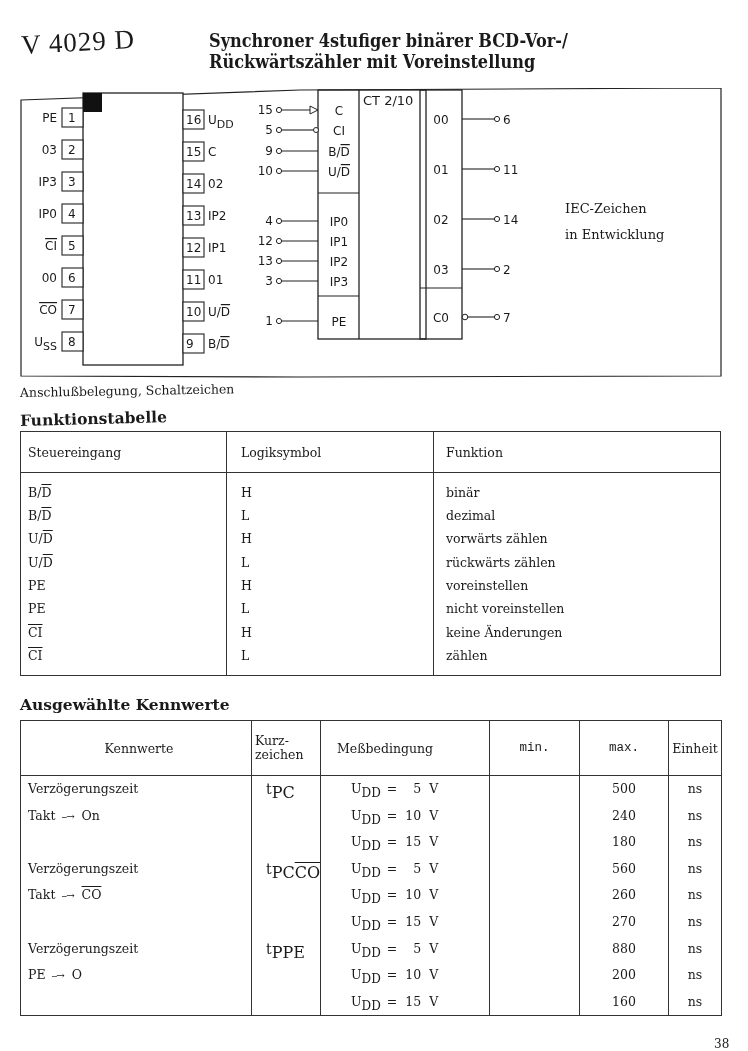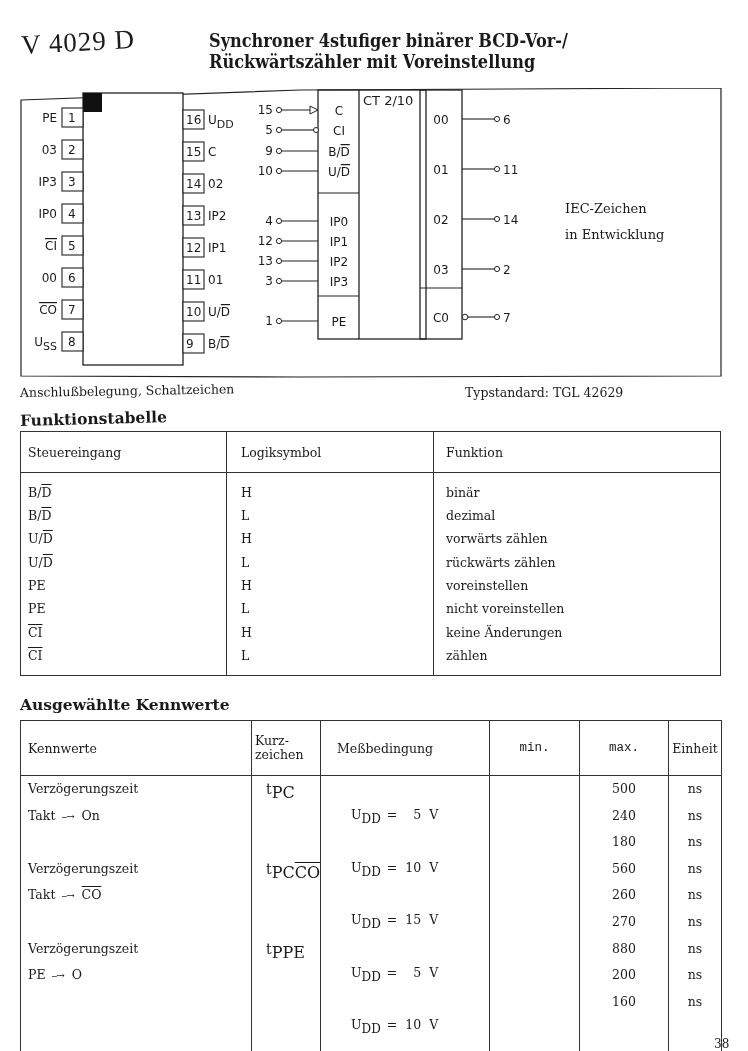--- a/index.html
+++ b/index.html
@@ -37,32 +37,32 @@
   #func-table tr.first td { padding-top: 8px; height: 23px; }
   #func-table tr.last td { padding-bottom: 8px; }
   #func-table { border-top: 1px solid #333; border-bottom: 1px solid #333; }
   #func-table td.c1 { width: 198px; }
   #func-table td.c2, #func-table th.c2 { width: 192px; padding-left: 14px; }
   #func-table td.c3, #func-table th.c3 { padding-left: 12px; }
 
   #kw-table { left: 20px; top: 720px; width: 702px; border-top: 1px solid #333; border-bottom: 1px solid #333; }
   #kw-table th { font-weight: normal; height: 52px; border-bottom: 1px solid #333; border-left: 1px solid #333; border-right: 1px solid #333; }
   #kw-table td { border-left: 1px solid #333; border-right: 1px solid #333; vertical-align: top; padding: 0; }
-  #kw-table th.k1 { text-align: left; padding-left: 7px; width: 222px; }
+  #kw-table th.k1 { text-align: center; padding-left: 7px; width: 222px; }
   #kw-table th.k2 { width: 51px; line-height: 14px; text-align: left; padding-left: 3px; }
   #kw-table th.k3 { width: 151px; text-align: left; padding-left: 16px; }
   #kw-table th.k4 { width: 87px; }
   #kw-table th.k5 { width: 86px; }
   #kw-table th.k6 { text-align: center; }
   .cellstack { padding-top: 17px; padding-bottom: 14px; }
   .line { height: 26.6px; line-height: 26.6px; white-space: nowrap; }
   .kw-name { padding-left: 7px; }
   .kz { padding-left: 14px; font-size: 14px; }
   .kz sub { font-size: 16px; }
-  .cond { padding-left: 30px; margin-top: 26px; }
+  .cond { padding-left: 30px; }
   .cond sub { font-size: 12px; }
   .num { text-align: center; }
 
   #page-number { left: 714px; top: 1037px; font-size: 12px; font-family: "DejaVu Serif", serif; }
 </style>
 </head>
 <body>
 
 <div id="part-number" class="abs">V 4029 D</div>
 <div id="title" class="abs">
@@ -269,21 +269,20 @@
         </g>
     </g>
 
     <text x="545" y="125" class="iec-note">IEC-Zeichen</text>
     <text x="545" y="151" class="iec-note">in Entwicklung</text>
   </svg>
 </div>
 
 <div id="caption-left" class="abs caption">Anschlußbelegung, Schaltzeichen</div>
 <div id="caption-right" class="abs caption">
-  <div>Typstandard: TGL 42629</div>
 </div>
 
 <div id="sec-funktion" class="abs section-title">Funktionstabelle</div>
 
 <table id="func-table">
   <thead>
     <tr>
       <th class="c1">Steuereingang</th>
       <th class="c2">Logiksymbol</th>
       <th class="c3">Funktion</th>

